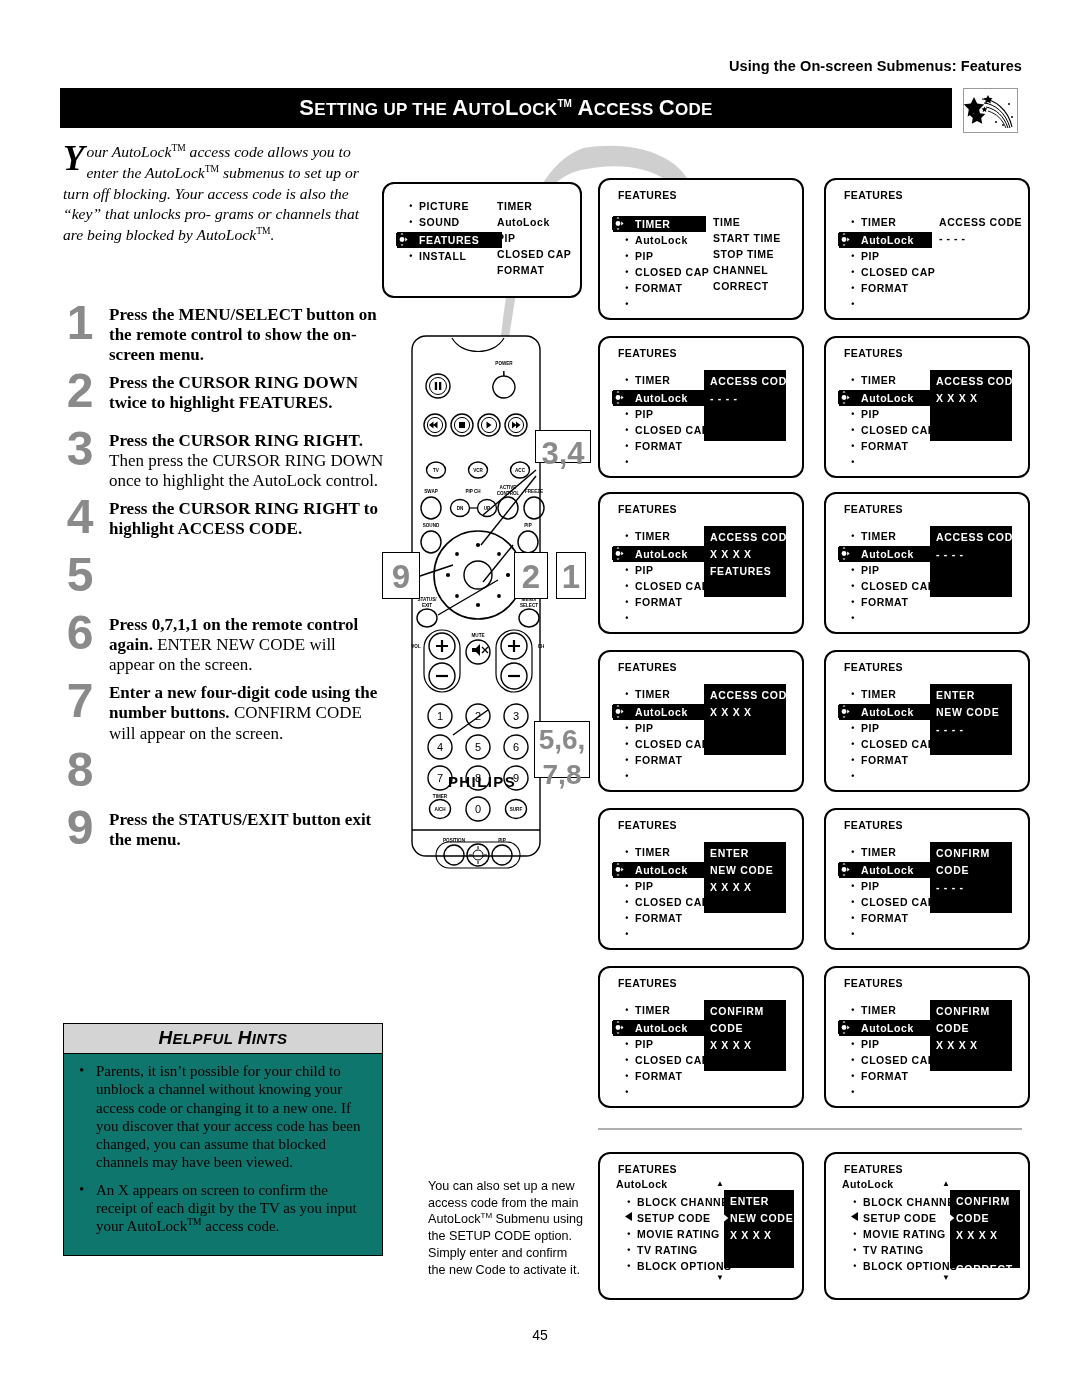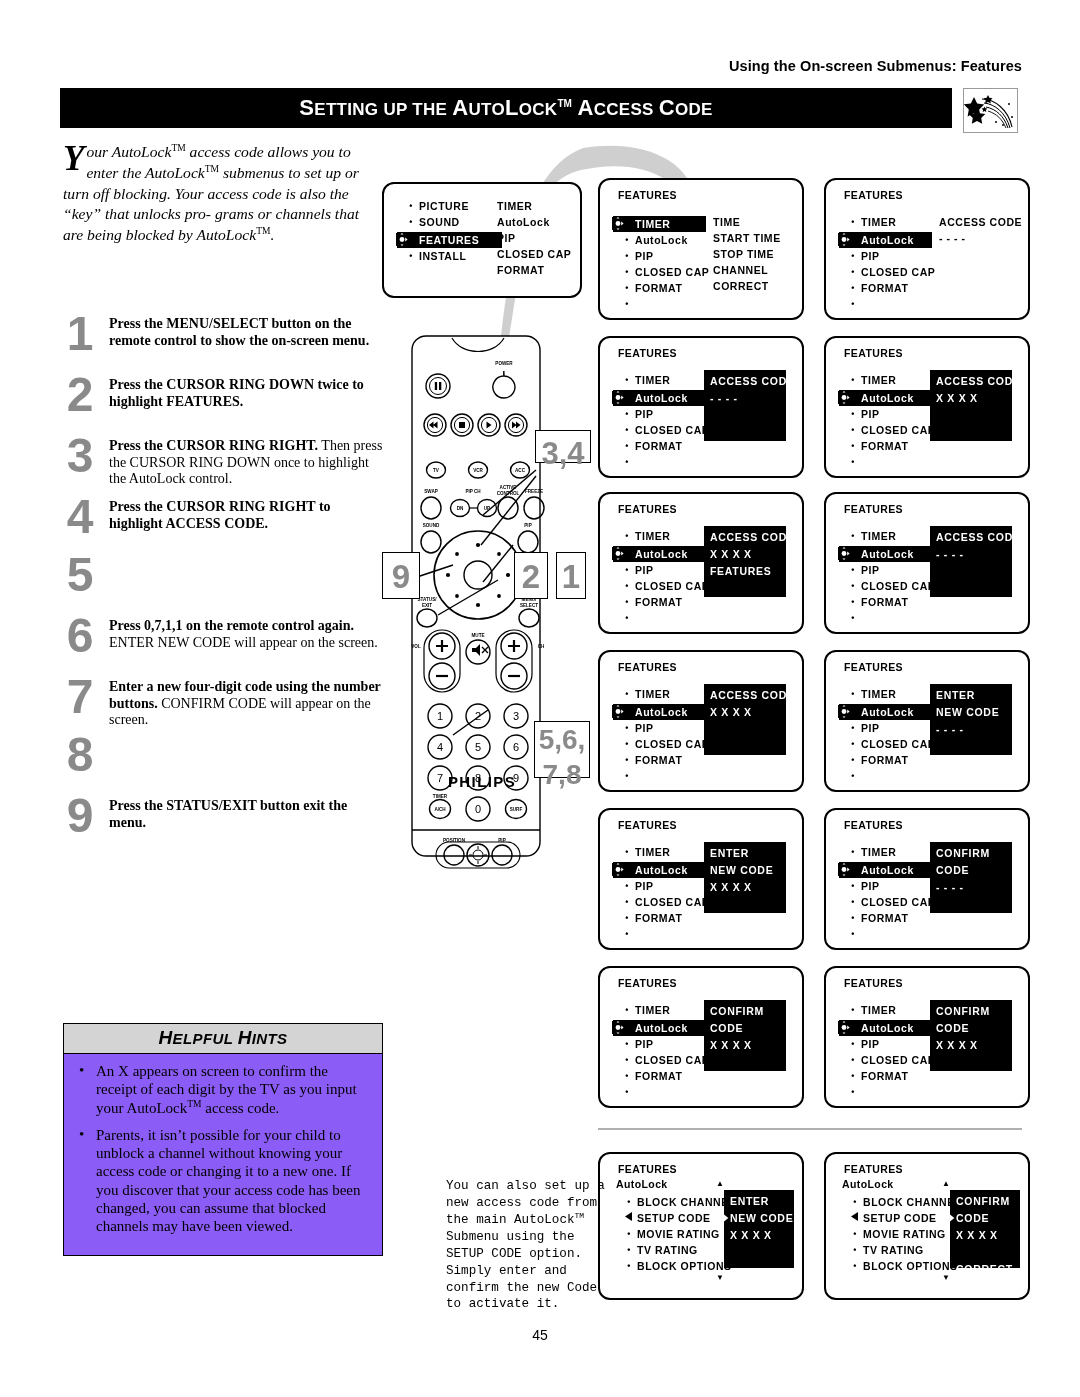--- a/index.html
+++ b/index.html
@@ -50,27 +50,27 @@
   .intro .tmx{font-size:9.5px;vertical-align:super;font-style:normal;}
 
   
   .steps{position:absolute;left:63px;top:305px;width:322px;}
   .step{position:relative;min-height:50px;margin-bottom:8px;}
   .step .num{
     position:absolute;left:0;top:-6px;width:34px;text-align:center;
     font-family:"Liberation Sans", sans-serif;font-weight:bold;
     font-size:48px;line-height:1;color:#8a8a8a;
   }
-  .step .body{margin-left:46px;font-size:14px;line-height:1.18;margin-top:11px;}
+  .step .body{margin-left:46px;font-size:17px;line-height:1.18;}
   .step .body b{font-weight:bold;}
 
   
   .hints{
     position:absolute;left:63px;top:1023px;width:320px;
-    border:1px solid #000;box-sizing:border-box;background:#8b5cf6;
+    border:1px solid #000;box-sizing:border-box;background:#0f766e;
   }
   .hints .hdr{
     background:#d4d4d4;border-bottom:1px solid #000;text-align:center;
     font-family:"Liberation Sans", sans-serif;font-weight:bold;font-style:italic;
     font-size:19px;padding:3px 0 4px;letter-spacing:.4px;
   }
   .hints .hdr .s{font-size:15px;}
   .hints ul{margin:0;padding:8px 10px 10px 10px;list-style:none;}
   .hints li{position:relative;padding-left:22px;margin-bottom:9px;
             font-size:15px;line-height:1.22;}
@@ -112,22 +112,22 @@
     font-family:"Liberation Sans", sans-serif;font-weight:bold;
     font-size:10.5px;letter-spacing:.7px;
   }
   .blk div{height:17px;line-height:17px;white-space:nowrap;}
 
   
   .divider{position:absolute;left:598px;top:1128px;width:424px;height:2px;background:#b0b0b0;}
 
   
   .botnote{
-    position:absolute;left:446px;top:1178px;width:160px;
-    font-family:Liberation Mono, monospace;font-size:12.6px;line-height:1.33;
+    position:absolute;left:428px;top:1178px;width:160px;
+    font-family:Liberation Sans, sans-serif;font-size:12.6px;line-height:1.33;
   }
   .botnote .tmx{font-size:8px;vertical-align:super;}
 
   
   .pageno{
     position:absolute;left:0;top:1327px;width:1080px;text-align:center;
     font-family:"Liberation Sans", sans-serif;font-size:14px;
   }
 
   
@@ -208,22 +208,22 @@
     </div>
     <div class="step">
       <div class="num">9</div>
       <div class="body"><b>Press the STATUS/EXIT button exit the menu.</b><span></span></div>
     </div>
   </div>
 
   <div class="hints">
     <div class="hdr"><span>H</span><span class="s">ELPFUL </span><span>H</span><span class="s">INTS</span></div>
     <ul>
+      <li>Parents, it isn’t possible for your child to unblock a channel without knowing your access code or changing it to a new one. If you discover that your access code has been changed, you can assume that blocked channels may have been viewed.</li>
       <li><span>An X appears on screen to confirm the receipt of each digit by the TV as you input your AutoLock</span><span class="tmx">TM</span><span> access code.</span></li>
-      <li>Parents, it isn’t possible for your child to unblock a channel without knowing your access code or changing it to a new one. If you discover that your access code has been changed, you can assume that blocked channels may have been viewed.</li>
     </ul>
   </div>
 
   <div class="swoosh">
     <svg width="200" height="240" viewBox="0 0 200 240" xmlns="http://www.w3.org/2000/svg">
       <path d="M88 8 C150 -2 196 22 200 60 L200 78 C186 34 140 18 86 30 C60 36 40 60 30 96 L12 210 L0 238 L6 196 C16 100 40 26 88 8 Z" fill="#cfcfcf"></path>
     </svg>
   </div>
 
   <div class="osd" style="left:382px;top:182px;width:200px;height:116px;">

